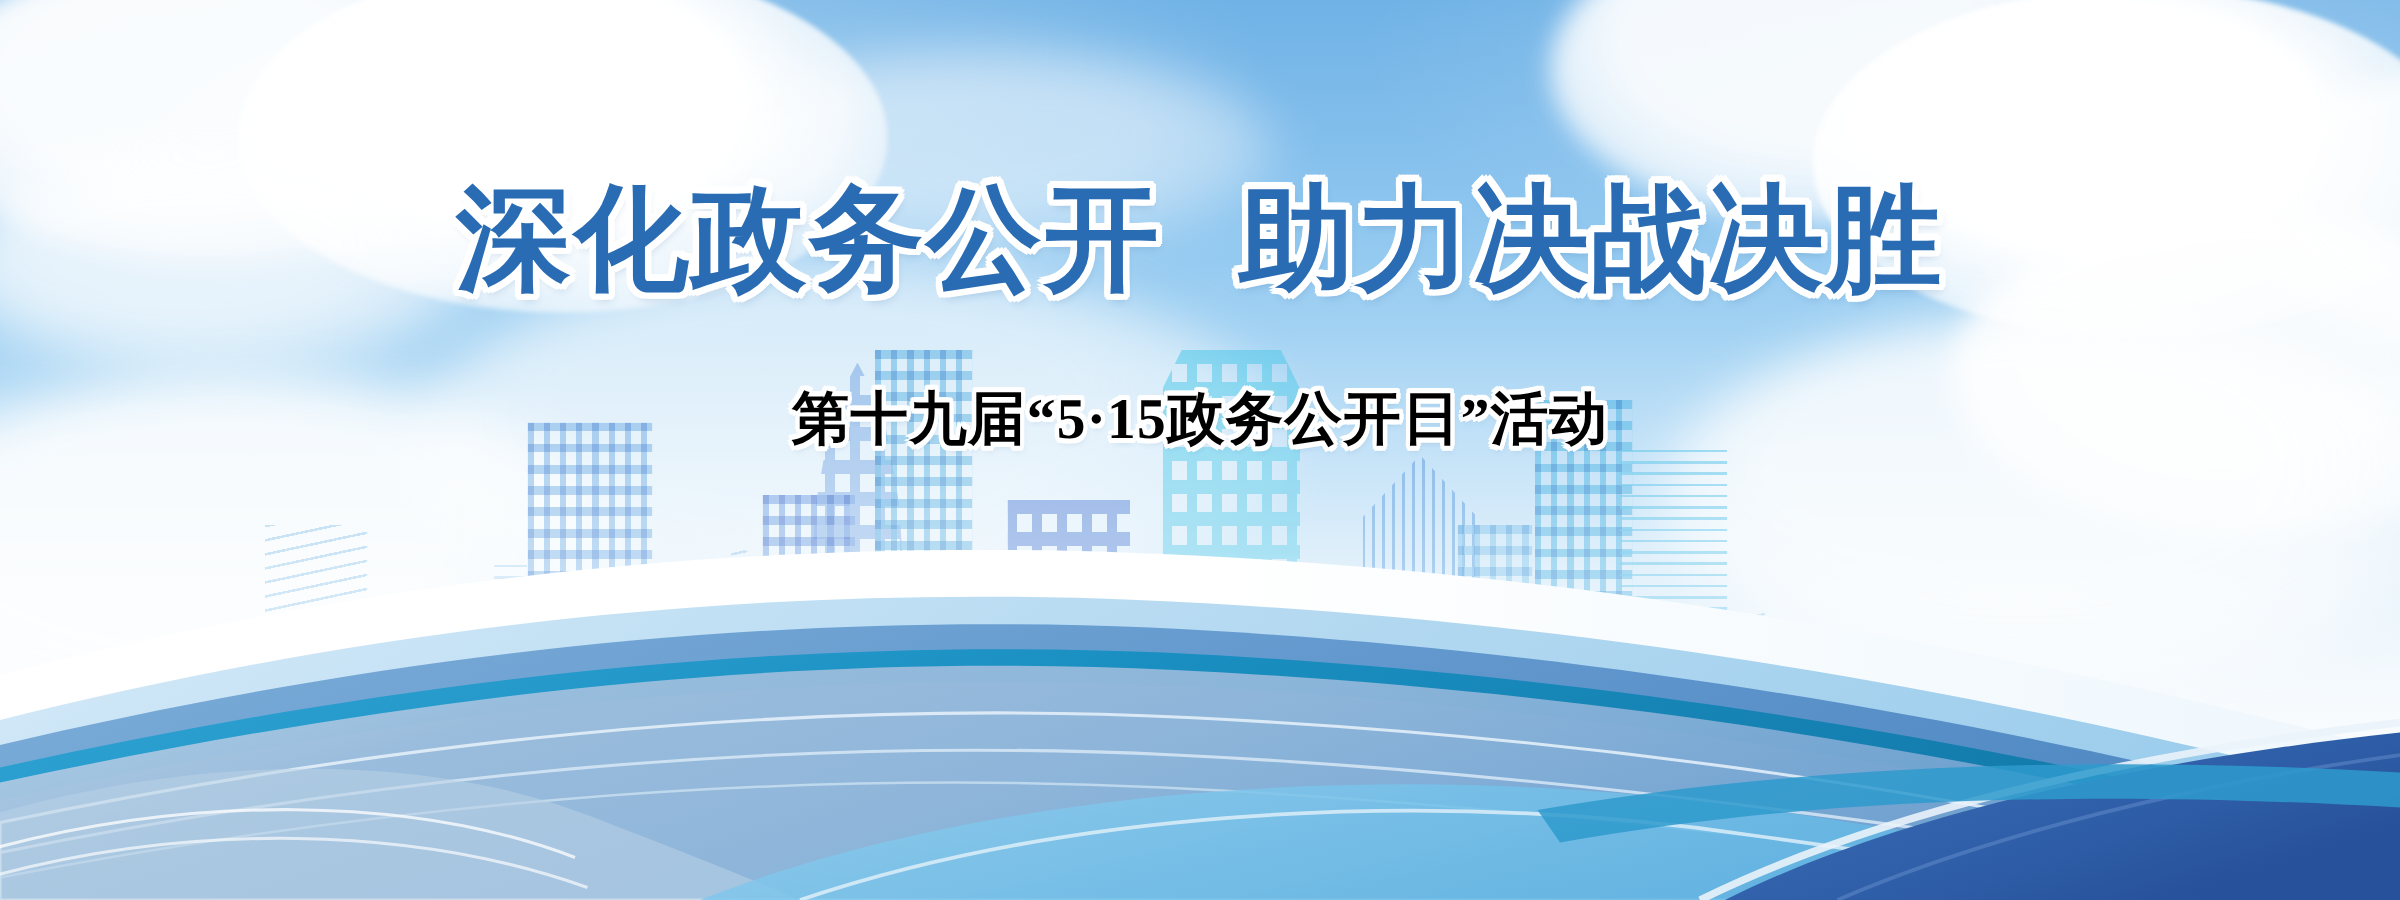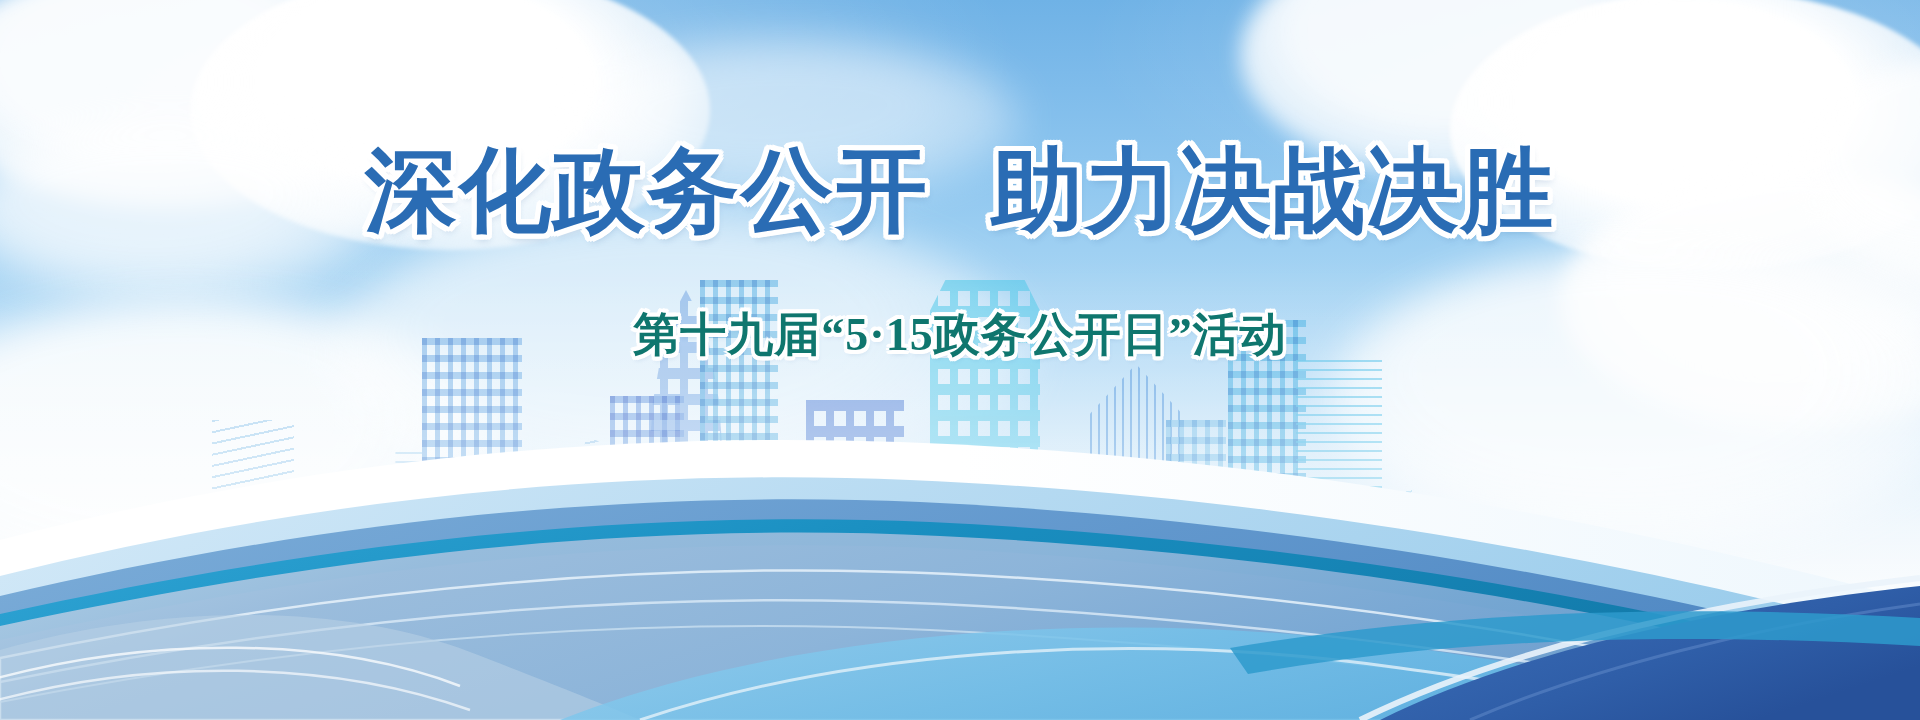--- a/index.html
+++ b/index.html
@@ -141,21 +141,21 @@
 
   .subtitle{
     position:absolute;
     left:0;right:0;
     top:304px;
     text-align:center;
     font-family:"Liberation Serif","DejaVu Serif",serif;
     font-weight:bold;
     font-size:46px;
     letter-spacing:1px;
-    color:#0f766e;
+    color:#000000;
     white-space:nowrap;
   }
 </style>
 </head>
 <body>
 
 <div id="banner">
 
   <div class="sky"></div>
   <div class="sky-tint"></div>

